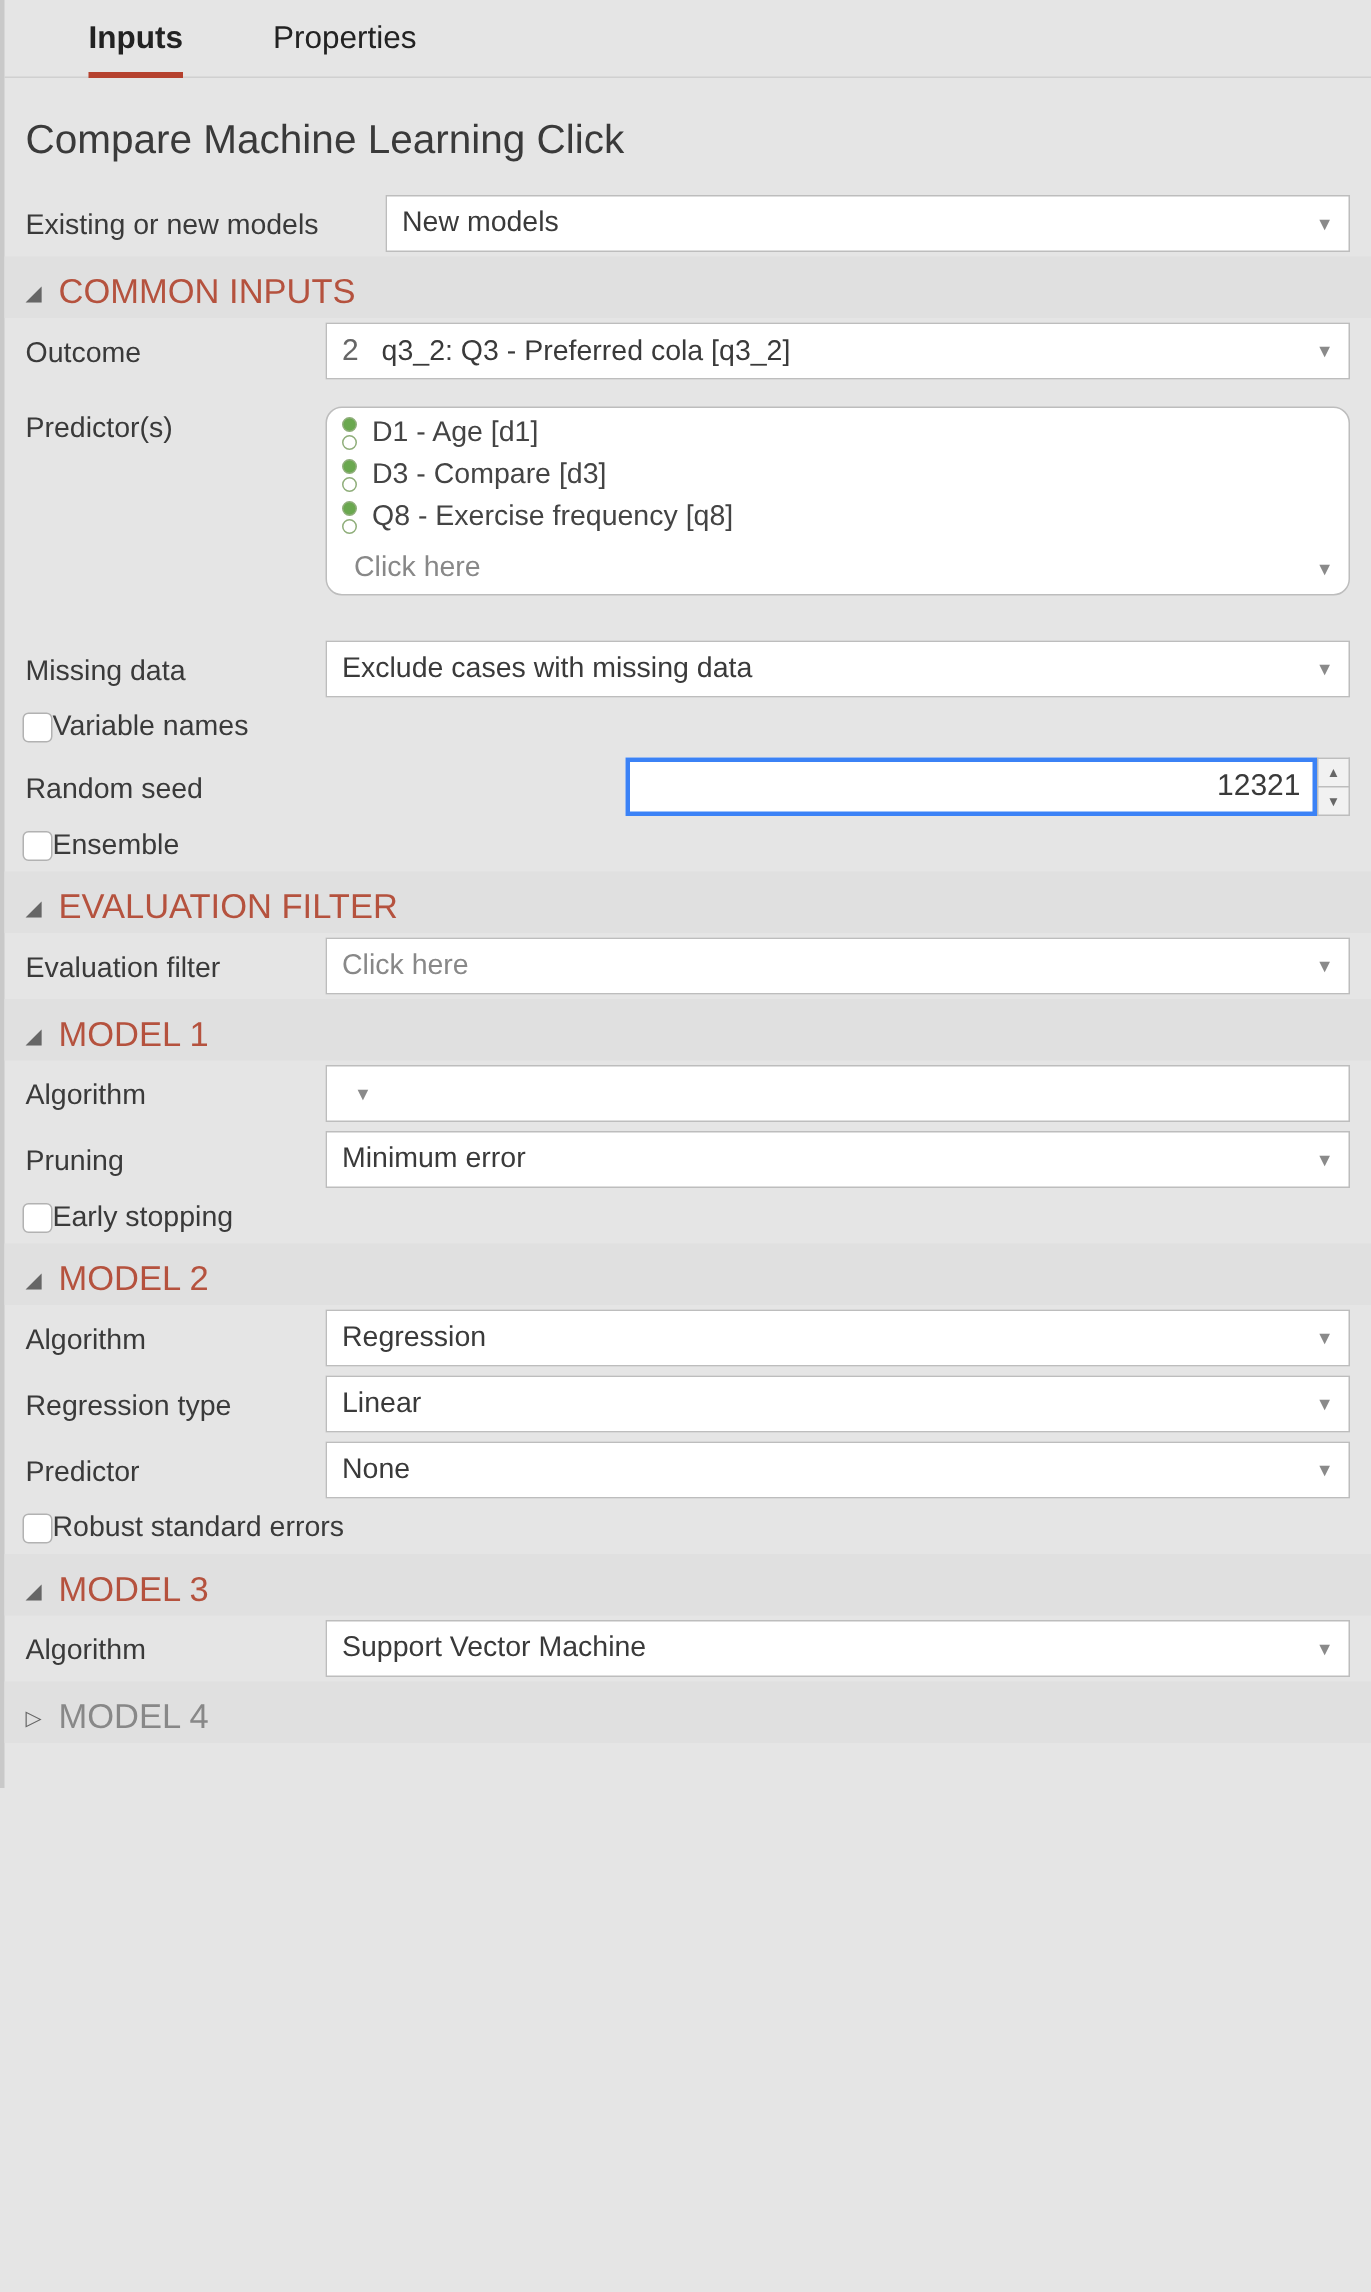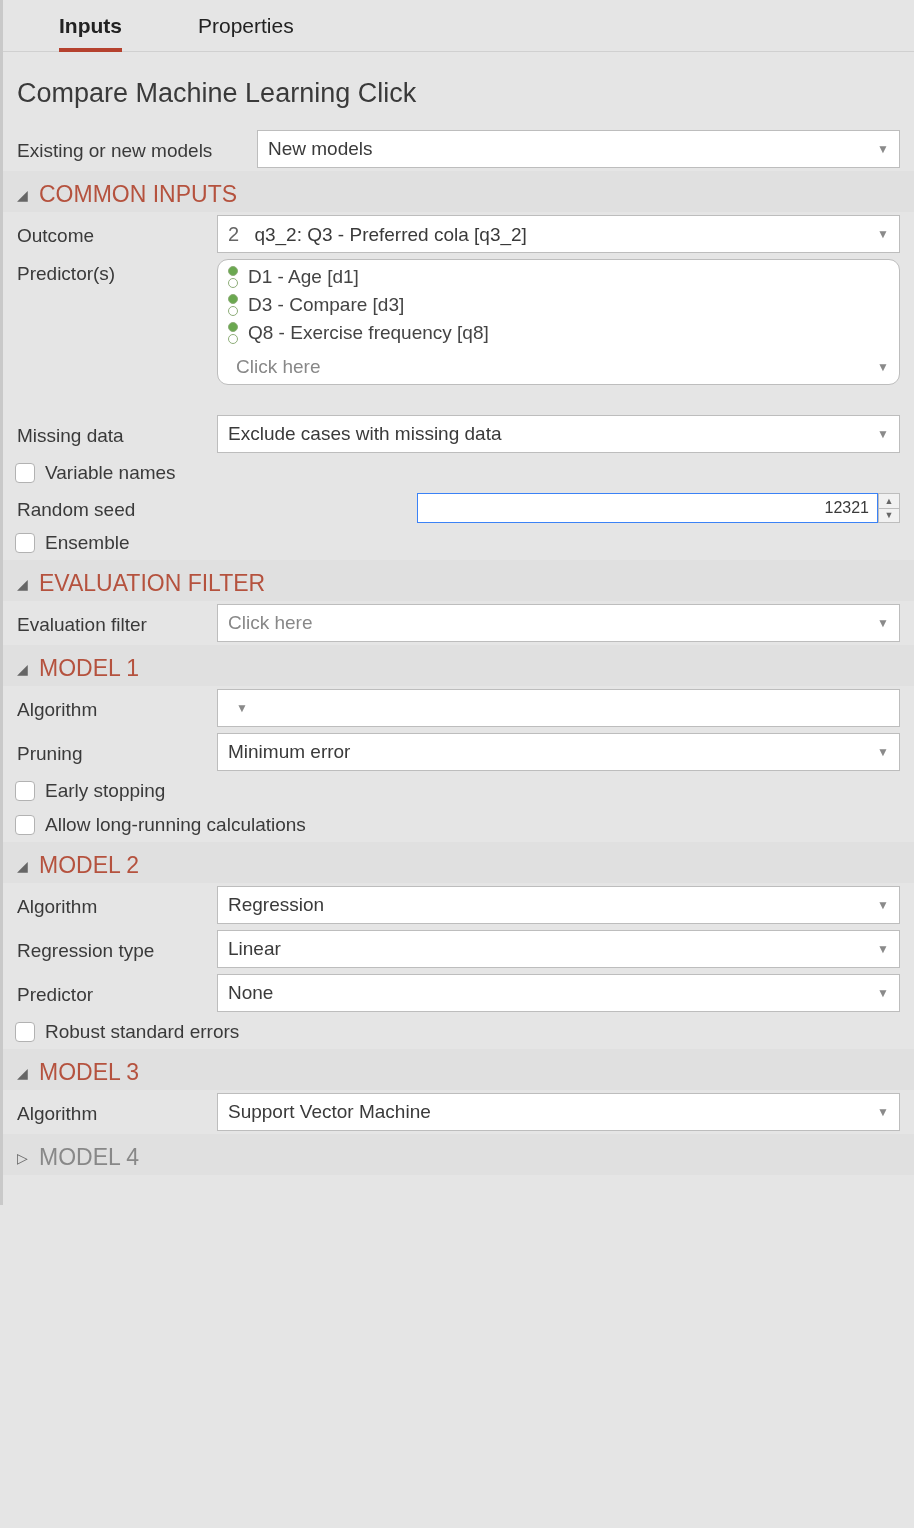--- a/index.html
+++ b/index.html
@@ -9,21 +9,21 @@
     color: #3a3a3a;
     font-size: 19px;
     width: 914px;
   }
   .panel {
     border-left: 3px solid #c9c9c9;
     padding-bottom: 30px;
   }
   .tabs {
     display: flex;
-    gap: 76px;
+    gap: 60px;
     padding: 8px 0 0 56px;
     border-bottom: 1px solid #d0d0d0;
   }
   .tab {
     padding: 6px 0 10px 0;
     font-size: 21px;
     color: #222;
     cursor: pointer;
   }
   .tab.active {
@@ -36,21 +36,21 @@
     font-weight: 400;
     color: #3a3a3a;
     padding: 26px 14px 18px 14px;
   }
   .row {
     display: flex;
     align-items: center;
     padding: 3px 14px;
     gap: 8px;
   }
-  .row.top { align-items: flex-start; }
+  .row.top { align-items: flex-start; margin-top: 12px; }
   .label-col {
     width: 192px;
     flex-shrink: 0;
     color: #3a3a3a;
     padding-top: 4px;
   }
   .ctrl-col {
     flex: 1;
   }
   .select, .textbox, .multi-box {
@@ -117,41 +117,40 @@
   .section-hdr .tri, .section-hdr .tri-right {
     font-size: 14px;
     color: #666;
     width: 16px;
     display: inline-block;
   }
   .section-hdr.muted { color: #888; }
   .chk-row {
     display: flex;
     align-items: center;
-    gap: 10px;
     padding: 6px 12px;
   }
   .chk {
     width: 20px; height: 20px;
     border: 1px solid #b2b2b2;
     border-radius: 4px;
     background: #fff;
     cursor: pointer;
   }
   .num-input-wrap {
     display: flex;
     width: 100%;
   }
   .num-input {
     flex: 1;
     text-align: right;
-    border: 1px solid #3b82f6;
+    border: 3px solid #3b82f6;
     background: #fff;
     padding: 5px 8px;
-    font-size: 16px;
+    font-size: 20px;
     color: #3a3a3a;
   }
   .spinner-btns {
     display: flex;
     flex-direction: column;
     width: 22px;
   }
   .spin {
     flex: 1;
     border: 1px solid #bdbdbd;
@@ -318,24 +317,20 @@
         <span class="caret">▼</span>
       </div>
     </div>
   </div>
 
   <div class="chk-row">
     <div class="chk"></div>
     <span>Early stopping</span>
   </div>
 
-  <div class="chk-row">
-    <div class="chk"></div>
-    <span>Allow long-running calculations</span>
-  </div>
 
   <div class="section-hdr">
     <span class="tri">◢</span>
     <span>MODEL 2</span>
   </div>
 
   <div class="row">
     <div class="label-col">Algorithm</div>
     <div class="ctrl-col">
       <div class="select">

